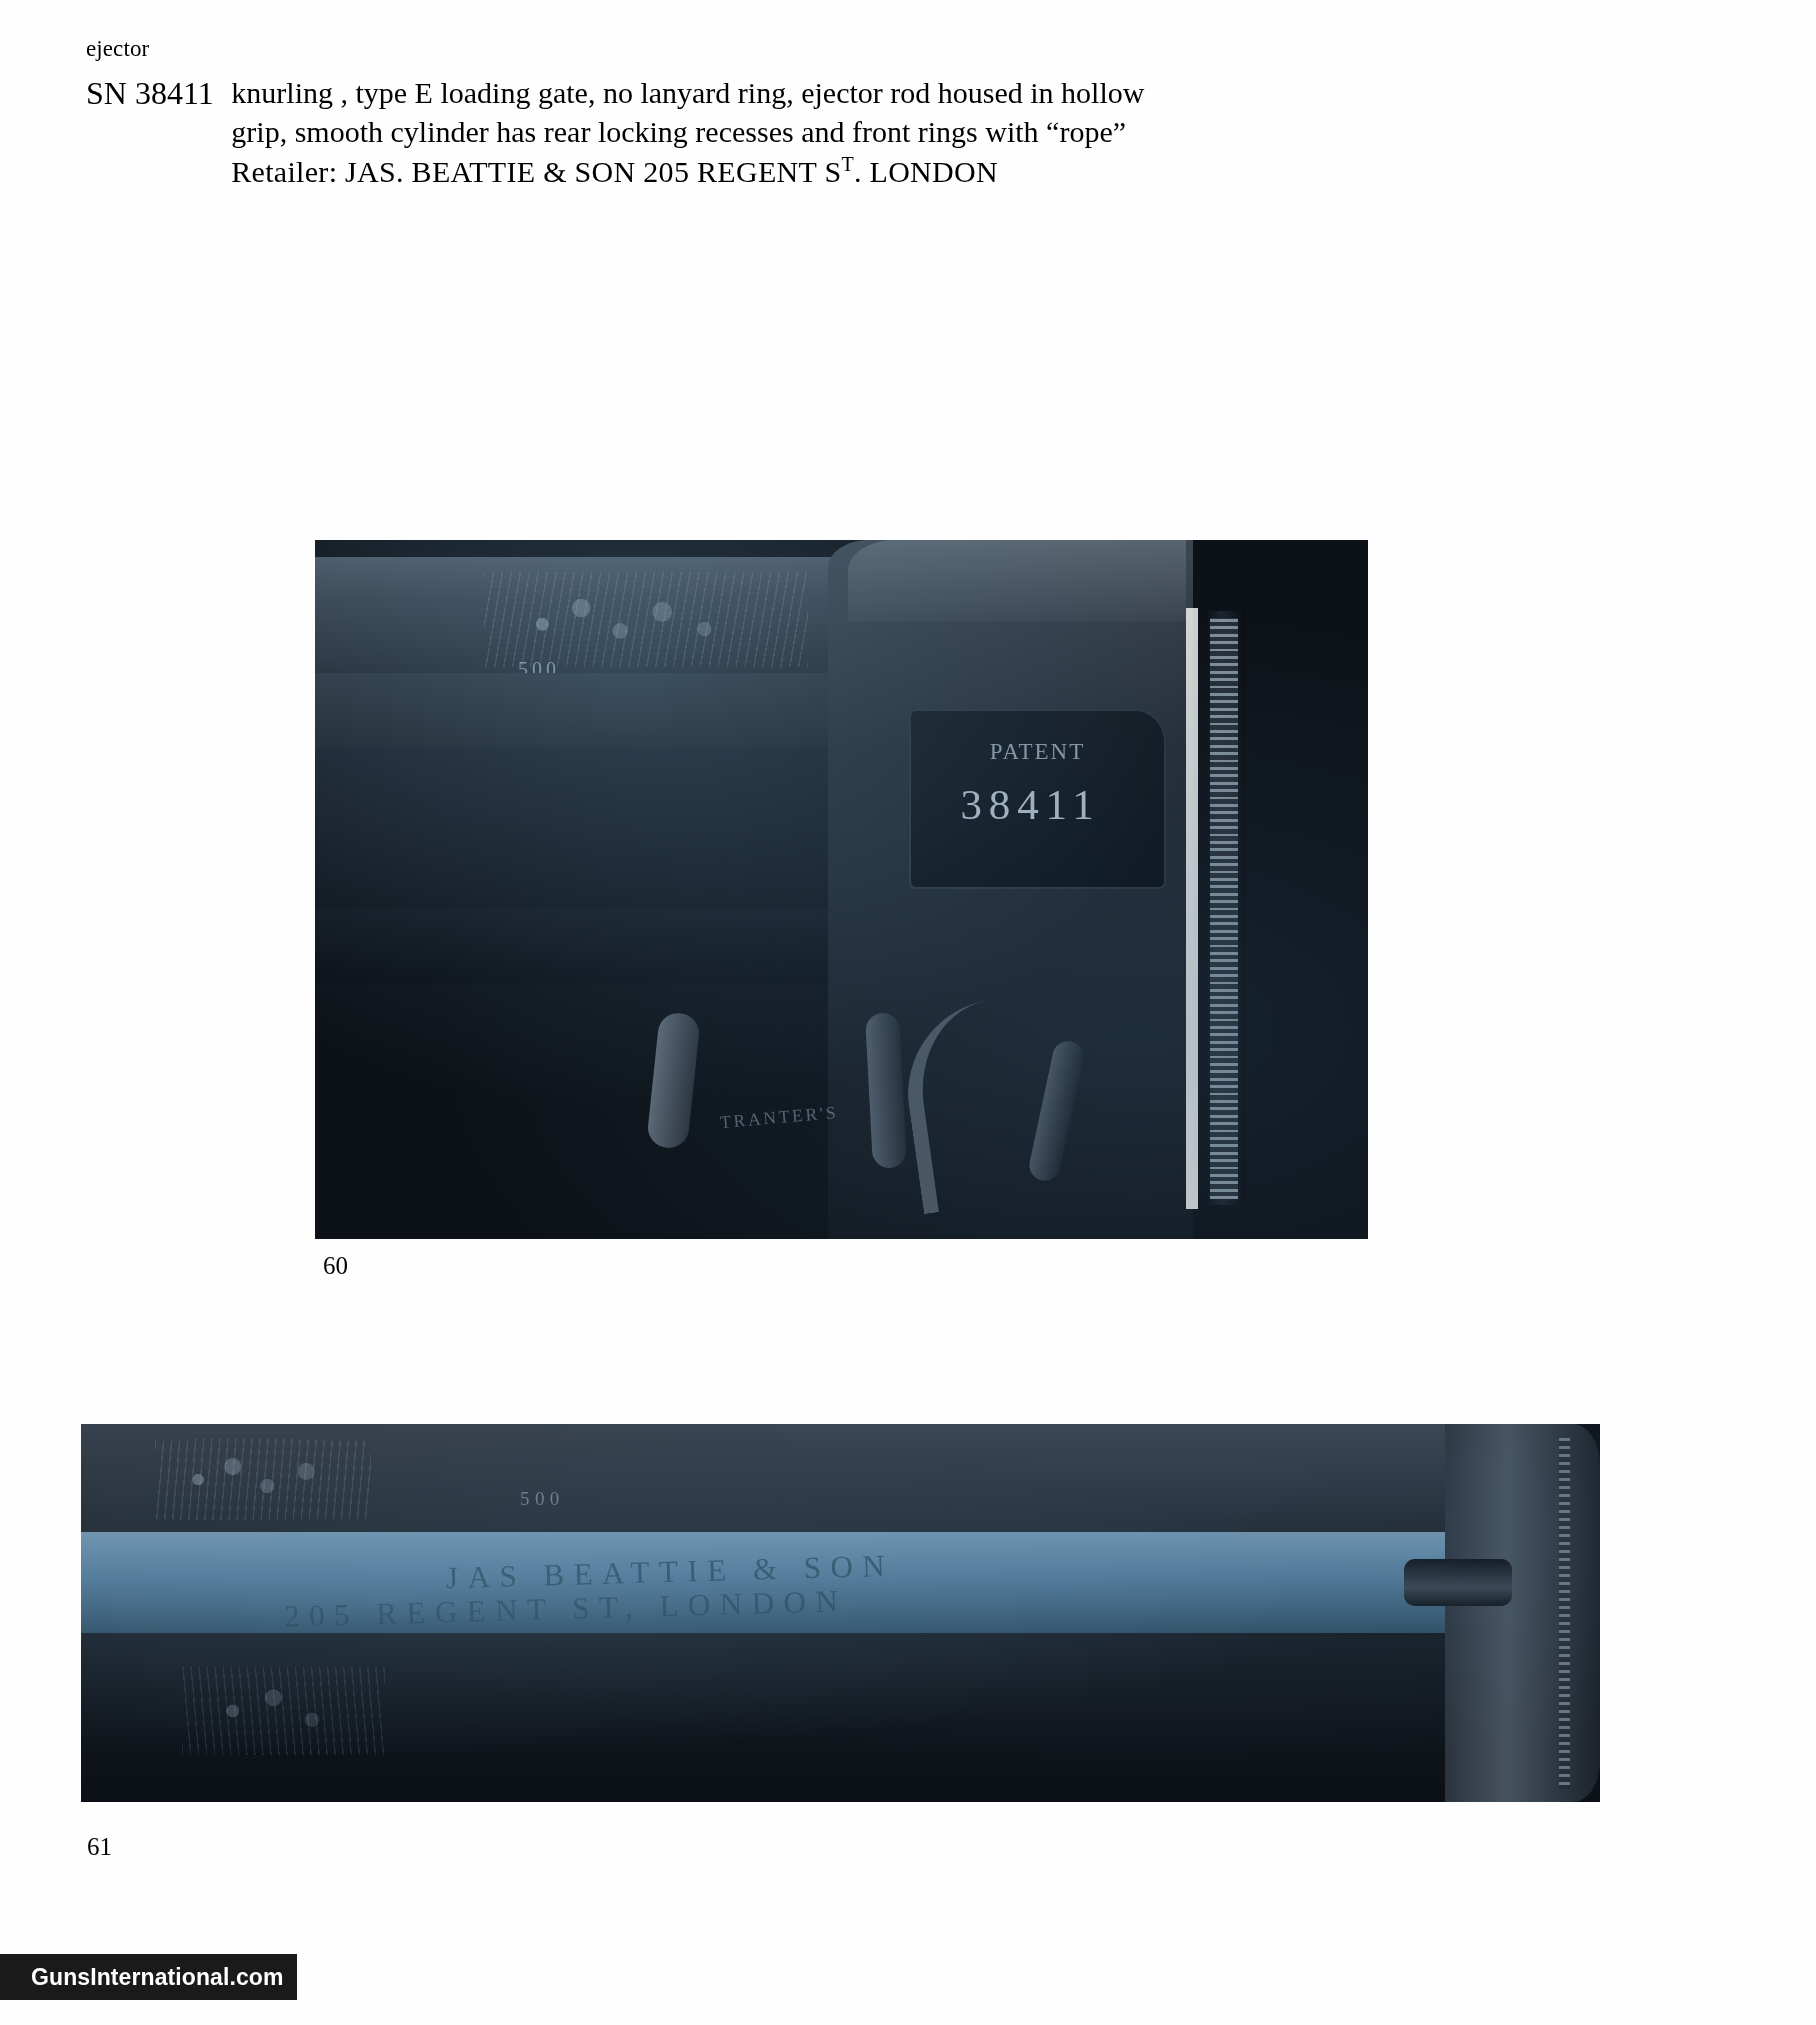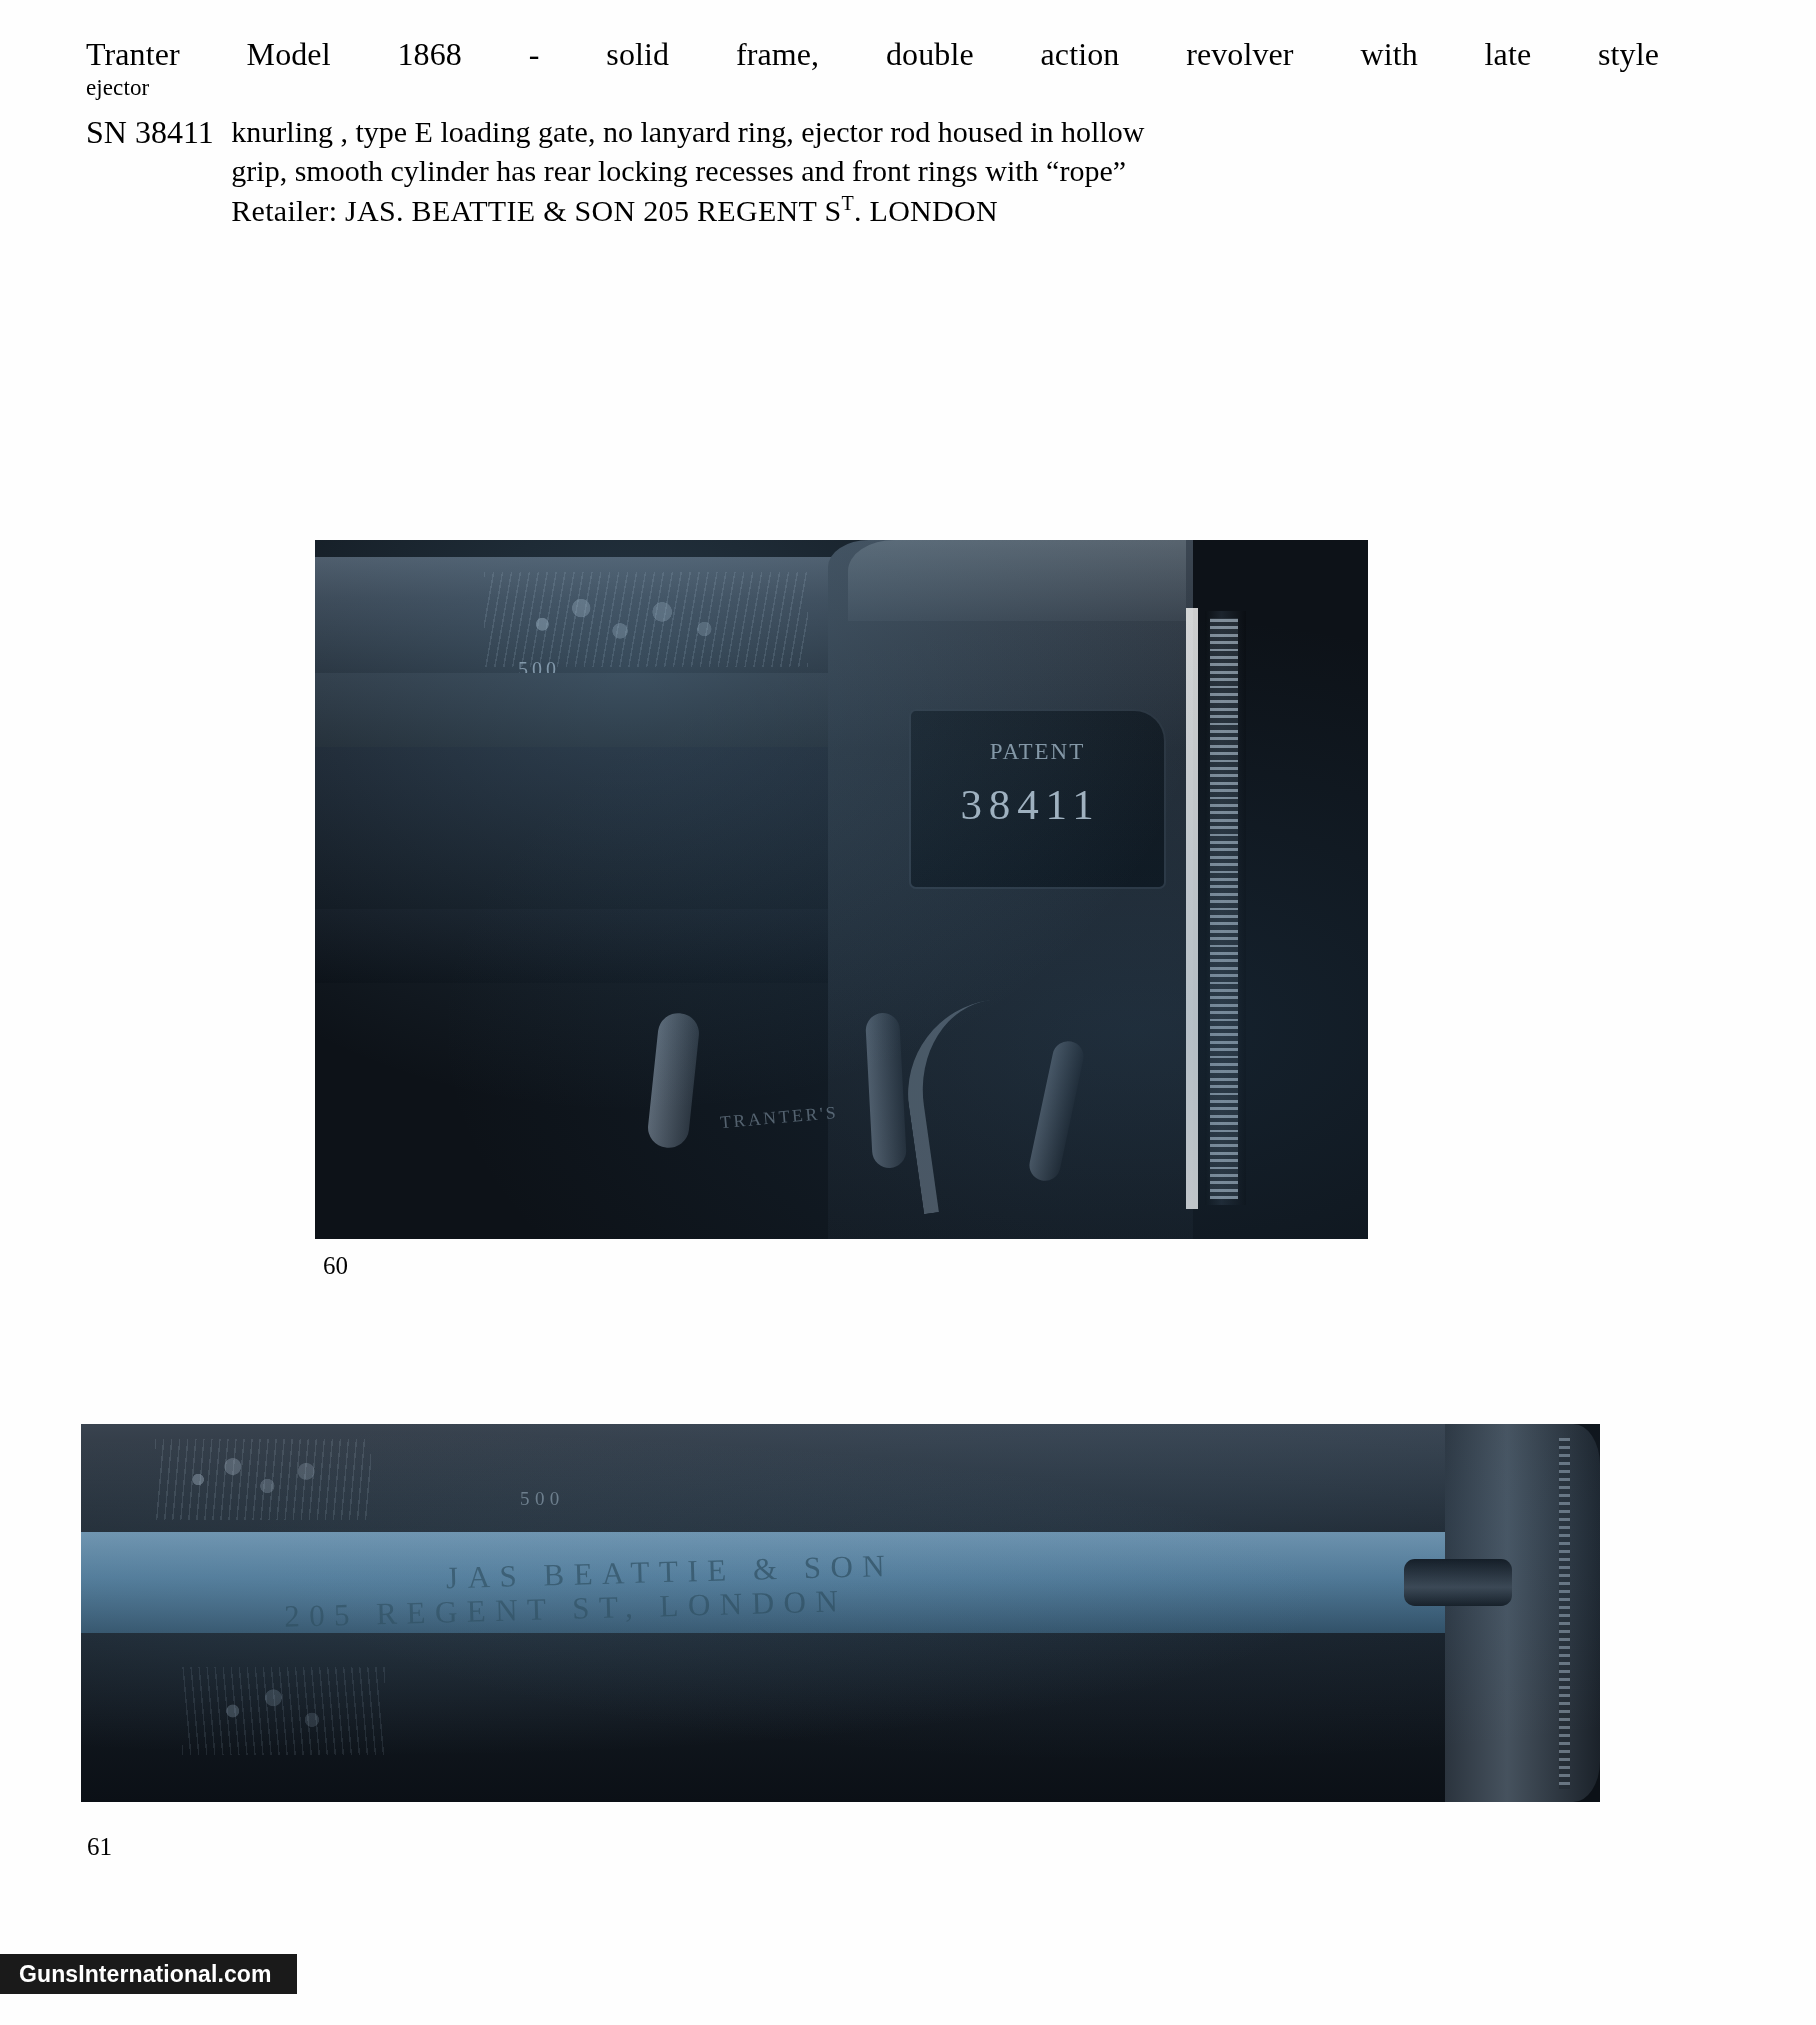--- a/index.html
+++ b/index.html
@@ -378,42 +378,41 @@
       radial-gradient(ellipse at 70% 30%, rgba(90,140,180,.14) 0%, transparent 60%);
     pointer-events: none;
   }
 
   
   .watermark {
     position: absolute;
     left: 0;
     top: 1954px;
     width: 297px;
-    height: 40px;
+    height: 46px;
     background: #1a1a1a;
     display: flex;
     align-items: center;
-    padding-left: 19px;
+    padding-left: 31px;
     box-sizing: border-box;
   }
   .watermark .wm-text {
     font-family: "Liberation Sans", sans-serif;
     font-weight: bold;
     font-size: 23px;
     color: #ffffff;
     letter-spacing: 0.1px;
   }
 </style>
 </head>
 <body>
 
 <div class="page">
 
   <div class="text-block">
-    <div class="title-line">Tranter Model 1868 - solid frame, double action revolver with late style</div>
     <div class="title-line2">ejector</div>
 
     <div class="sn-row">
       <div class="sn-label">SN 38411</div>
       <div class="sn-body">
         <p>knurling , type E loading gate, no lanyard ring, ejector rod housed in hollow</p>
         <p>grip, smooth cylinder has rear locking recesses and front rings with “rope”</p>
         <p class="retailer"><span>Retailer:  JAS. BEATTIE &amp; SON   205  REGENT  S</span><span class="sup">T</span><span>. LONDON</span></p>
       </div>
     </div>

